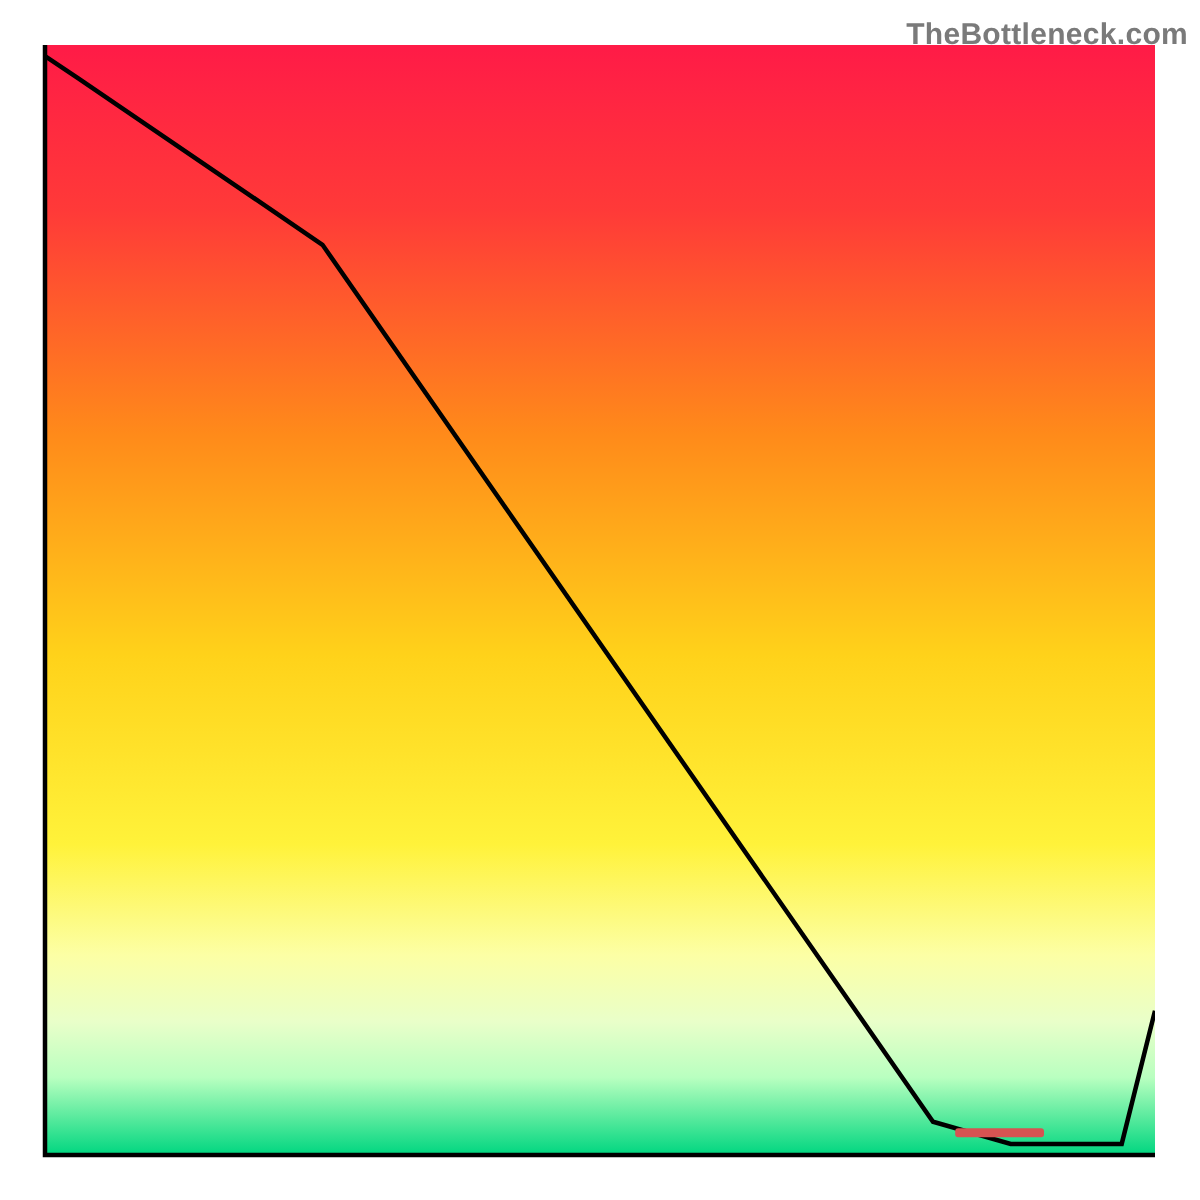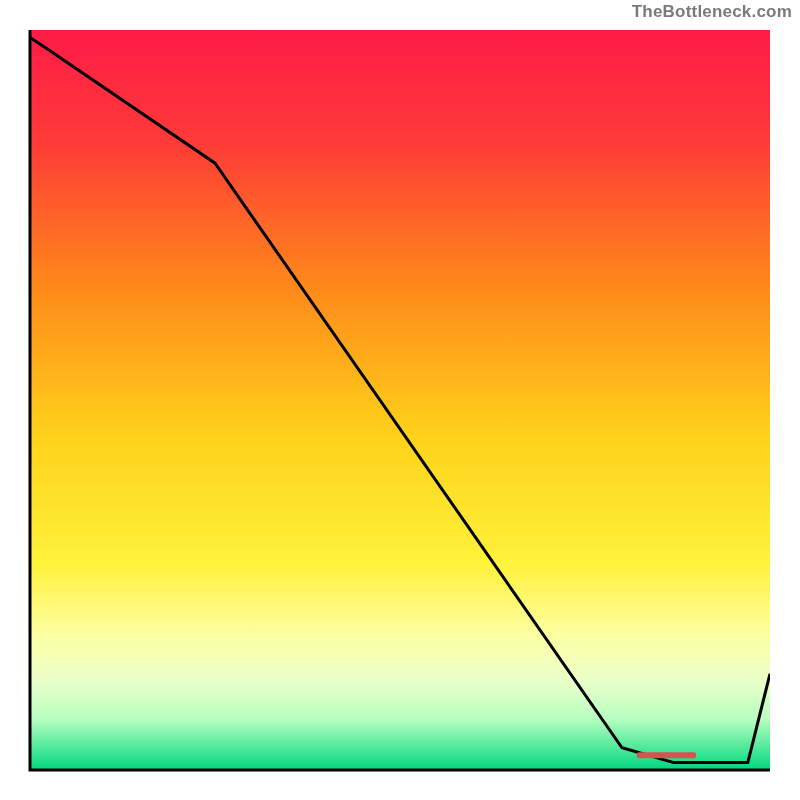--- a/index.html
+++ b/index.html
@@ -11,23 +11,23 @@
     background: #fff;
     font-family: Arial, Helvetica, sans-serif;
   }
   .wrap {
     position: relative;
     width: 800px;
     height: 800px;
   }
   .watermark {
     position: absolute;
-    top: 2px;
+    top: 12px;
     right: 8px;
-    font-size: 17px;
+    font-size: 20px;
     font-weight: 700;
     color: #7a7a7a;
     letter-spacing: 0.2px;
     z-index: 50;
   }
   .svg-root {
     position: absolute;
     inset: 0;
     width: 800px;
     height: 800px;

